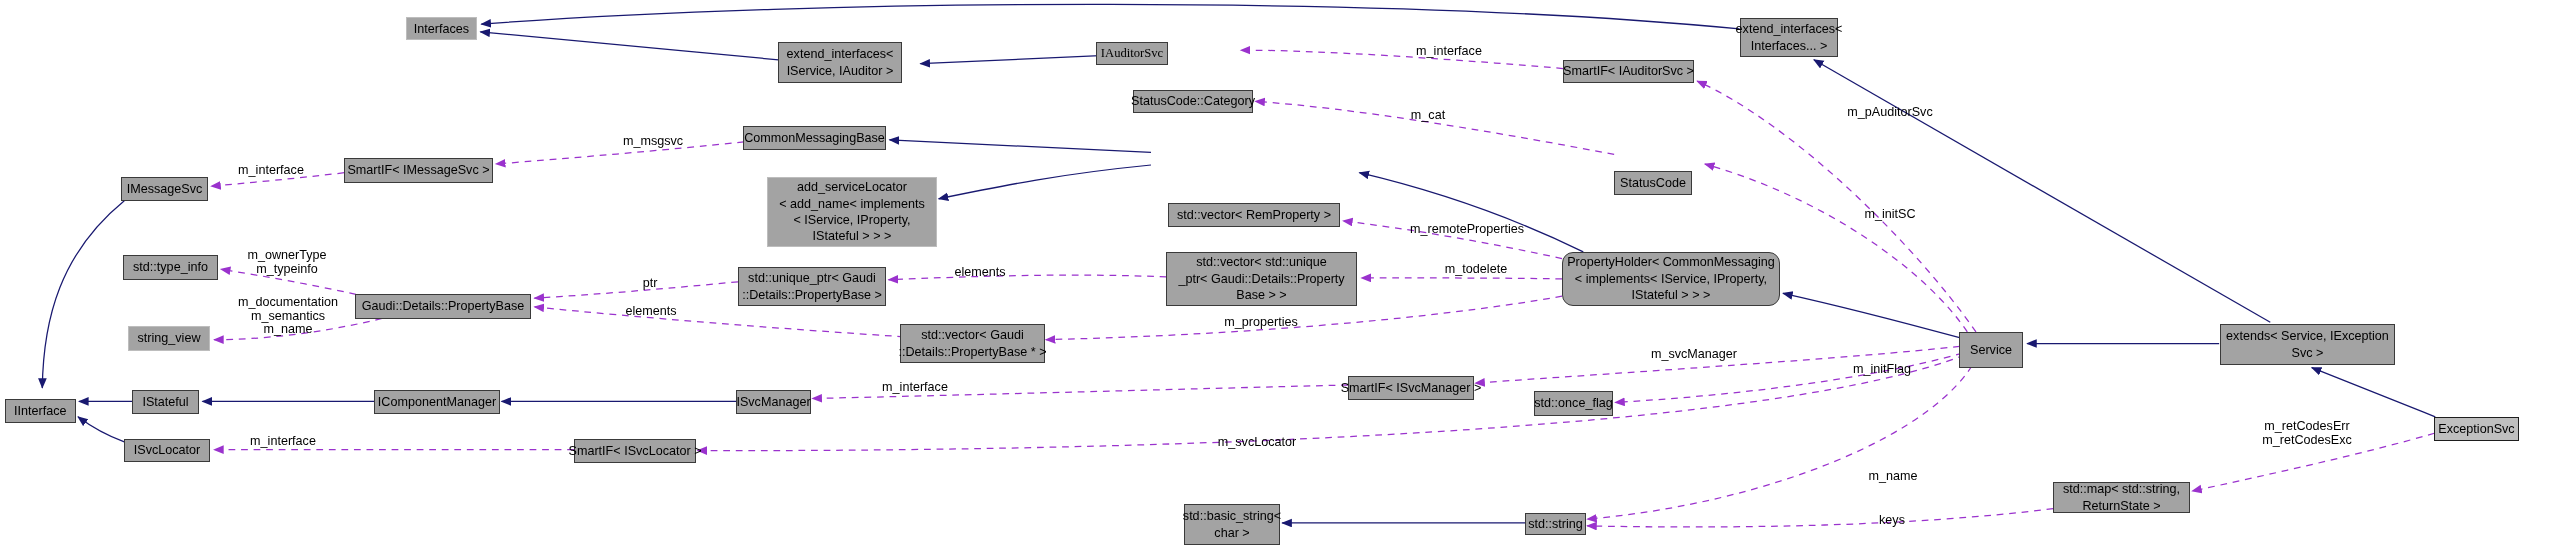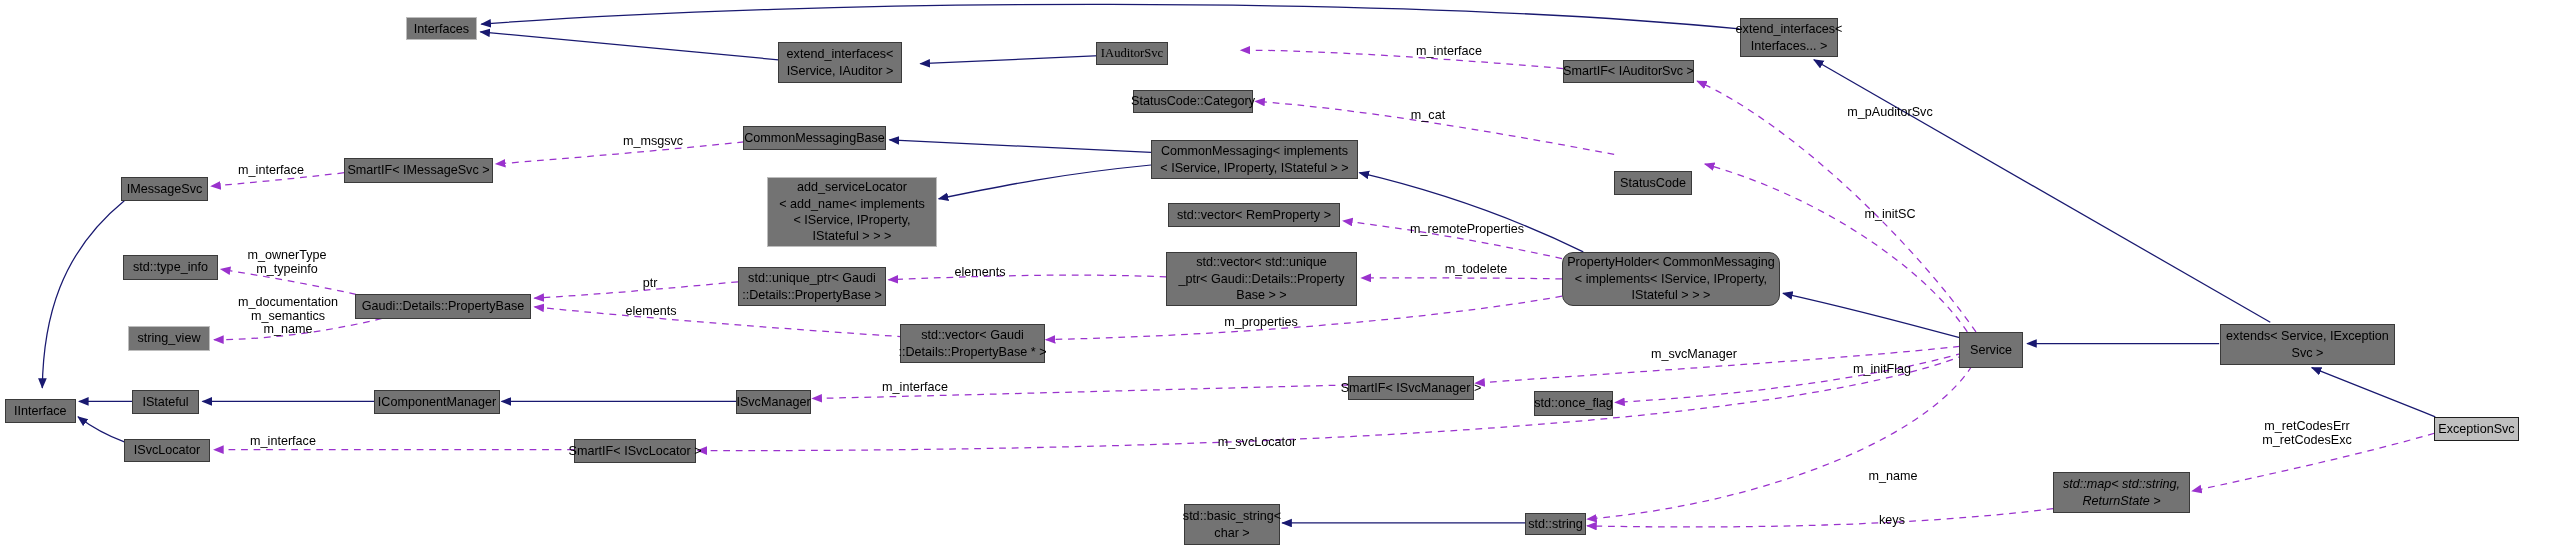--- a/index.html
+++ b/index.html
@@ -7,21 +7,21 @@
     position:relative;
     width:2576px;height:550px;
     background:#ffffff;
     font-family:"Liberation Sans","DejaVu Sans",sans-serif;
     overflow:hidden;
   }
   #edges{position:absolute;left:0;top:0;width:2576px;height:550px;}
   .node{
     position:absolute;
     box-sizing:border-box;
-    background:#737373;
+    background:#a3a3a3;
     border:1px solid #3a3a3a;
     color:#000000;
     font-size:12.6px;
     line-height:16.4px;
     text-align:center;
     white-space:pre;
     display:flex;
     align-items:center;
     justify-content:center;
     z-index:2;
@@ -101,22 +101,20 @@
 
   <div class="node muted" style="left:406px;top:17.4px;width:71px;height:23px;">Interfaces</div>
   <div class="node" style="left:778px;top:42px;width:124px;height:41px;">extend_interfaces&lt;
 IService, IAuditor &gt;</div>
   <div class="node" style="left:1096px;top:42px;width:72px;height:23px;font-family:Liberation Serif, serif;">IAuditorSvc</div>
   <div class="node" style="left:1563px;top:60px;width:131px;height:23px;">SmartIF&lt; IAuditorSvc &gt;</div>
   <div class="node" style="left:1740px;top:18.3px;width:98px;height:39px;">extend_interfaces&lt;
 Interfaces... &gt;</div>
   <div class="node" style="left:1133px;top:90px;width:120px;height:23px;">StatusCode::Category</div>
   <div class="node" style="left:743px;top:126px;width:143px;height:24px;">CommonMessagingBase</div>
-  <div class="node" style="left:1151px;top:140px;width:207px;height:39px;">CommonMessaging&lt; implements
-&lt; IService, IProperty, IStateful &gt; &gt;</div>
   <div class="node" style="left:1614px;top:149px;width:78px;height:24px;margin-top:22px;">StatusCode</div>
   <div class="node muted" style="left:767px;top:177px;width:170px;height:70px;">add_serviceLocator
 &lt; add_name&lt; implements
 &lt; IService, IProperty,
 IStateful &gt; &gt; &gt;</div>
   <div class="node" style="left:1168px;top:203px;width:172px;height:24px;">std::vector&lt; RemProperty &gt;</div>
   <div class="node" style="left:121px;top:177px;width:87px;height:24px;">IMessageSvc</div>
   <div class="node" style="left:344px;top:158px;width:149px;height:25px;">SmartIF&lt; IMessageSvc &gt;</div>
   <div class="node" style="left:123px;top:255px;width:95px;height:25px;">std::type_info</div>
   <div class="node" style="left:355px;top:294px;width:176px;height:25px;">Gaudi::Details::PropertyBase</div>
@@ -136,21 +134,21 @@
   <div class="node" style="left:374px;top:390px;width:126px;height:24px;">IComponentManager</div>
   <div class="node" style="left:736px;top:390px;width:75px;height:24px;">ISvcManager</div>
   <div class="node" style="left:124px;top:439px;width:86px;height:23px;">ISvcLocator</div>
   <div class="node" style="left:574px;top:439px;width:122px;height:24px;">SmartIF&lt; ISvcLocator &gt;</div>
   <div class="node" style="left:1348px;top:376px;width:126px;height:24px;">SmartIF&lt; ISvcManager &gt;</div>
   <div class="node" style="left:1534px;top:391px;width:79px;height:25px;">std::once_flag</div>
   <div class="node" style="left:1959px;top:332px;width:64px;height:36px;">Service</div>
   <div class="node" style="left:2220px;top:324px;width:175px;height:41px;">extends&lt; Service, IException
 Svc &gt;</div>
   <div class="node highlight" style="left:2434px;top:417px;width:85px;height:24px;">ExceptionSvc</div>
-  <div class="node" style="left:2053px;top:472px;width:137px;height:41px;font-style:italic;">std::map&lt; std::string,
+  <div class="node" style="left:2053px;top:482px;width:137px;height:31px;">std::map&lt; std::string,
 ReturnState &gt;</div>
   <div class="node" style="left:1184px;top:504px;width:96px;height:41px;">std::basic_string&lt;
 char &gt;</div>
   <div class="node" style="left:1525px;top:513px;width:61px;height:22px;">std::string</div>
 
   <span class="elabel" style="left:1449px;top:52px;">m_interface</span>
   <span class="elabel" style="left:1890px;top:113px;">m_pAuditorSvc</span>
   <span class="elabel" style="left:1428px;top:116px;">m_cat</span>
   <span class="elabel" style="left:1890px;top:215px;">m_initSC</span>
   <span class="elabel" style="left:653px;top:142px;">m_msgsvc</span>

